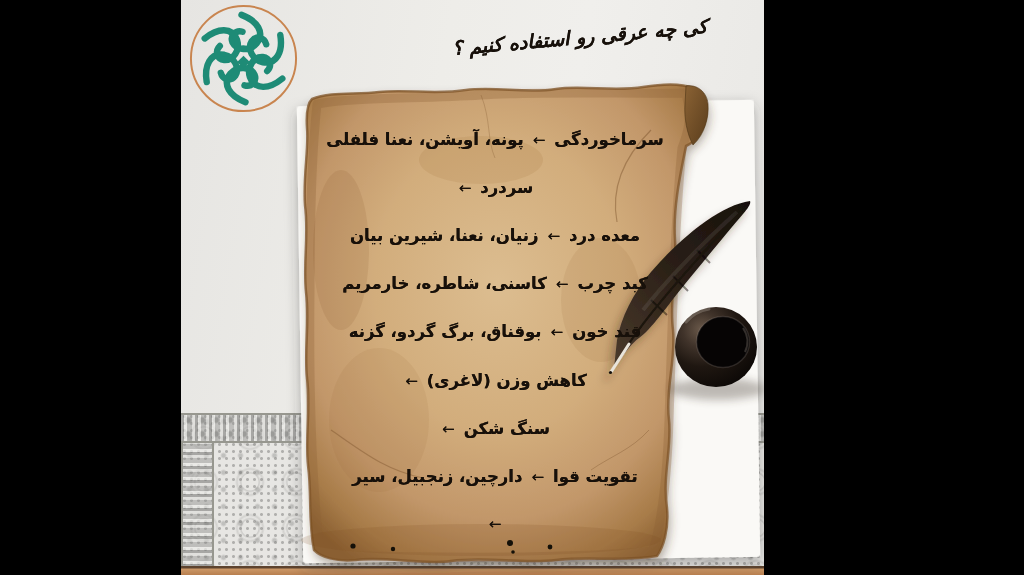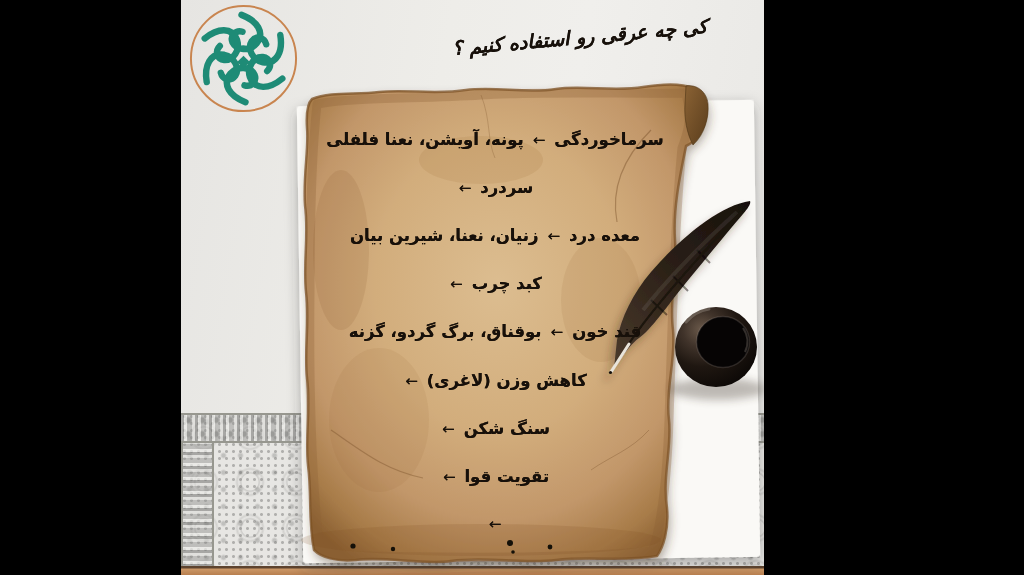--- a/index.html
+++ b/index.html
@@ -202,20 +202,21 @@
 
         <div class="line">
           <span class="ailment">معده درد</span>
           <span class="arrow">←</span>
           <span class="remedies">زنیان، نعنا، شیرین بیان</span>
         </div>
 
         <div class="line">
           <span class="ailment">کبد چرب</span>
           <span class="arrow">←</span>
+          <span class="remedies">کاسنی، شاطره، خارمریم</span>
         </div>
 
         <div class="line">
           <span class="ailment">قند خون</span>
           <span class="arrow">←</span>
           <span class="remedies">بوقناق، برگ گردو، گزنه</span>
         </div>
 
         <div class="line">
           <span class="ailment">کاهش وزن (لاغری)</span>
@@ -223,20 +224,21 @@
         </div>
 
         <div class="line">
           <span class="ailment">سنگ شکن</span>
           <span class="arrow">←</span>
         </div>
 
         <div class="line">
           <span class="ailment">تقویت قوا</span>
           <span class="arrow">←</span>
+          <span class="remedies">دارچین، زنجبیل، سیر</span>
         </div>
 
         <div class="line">
           <span class="arrow">←</span>
         </div>
       </div>
 
   </div>
 
   <div class="letterbox left"></div>

